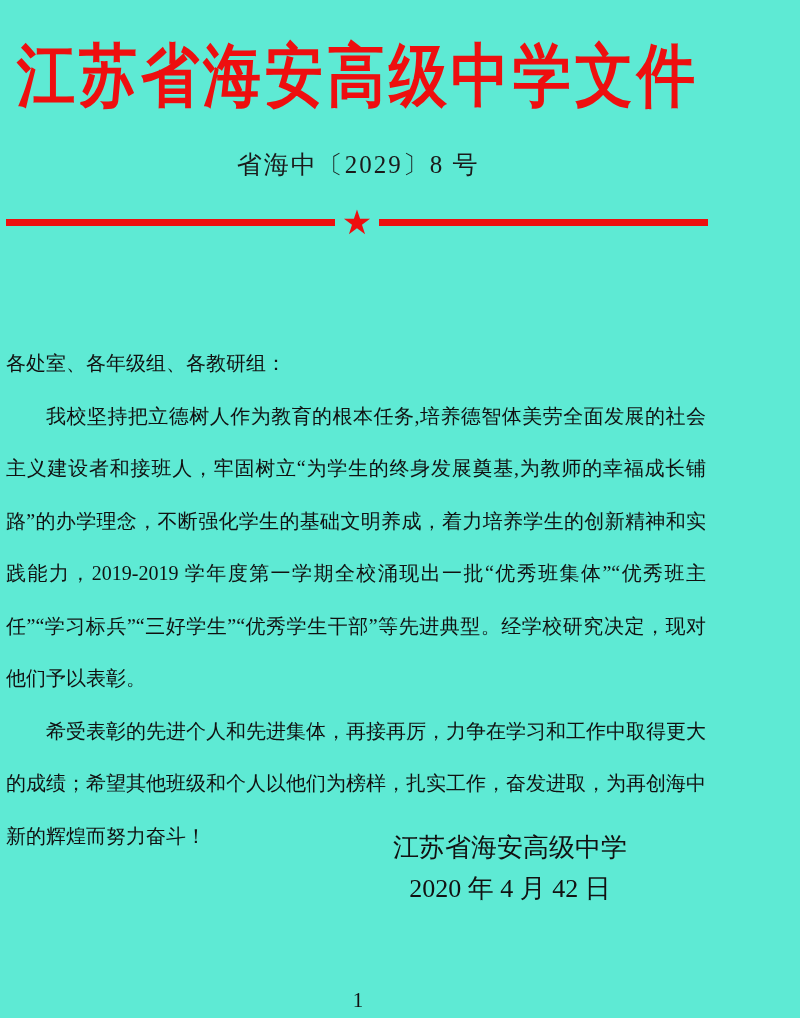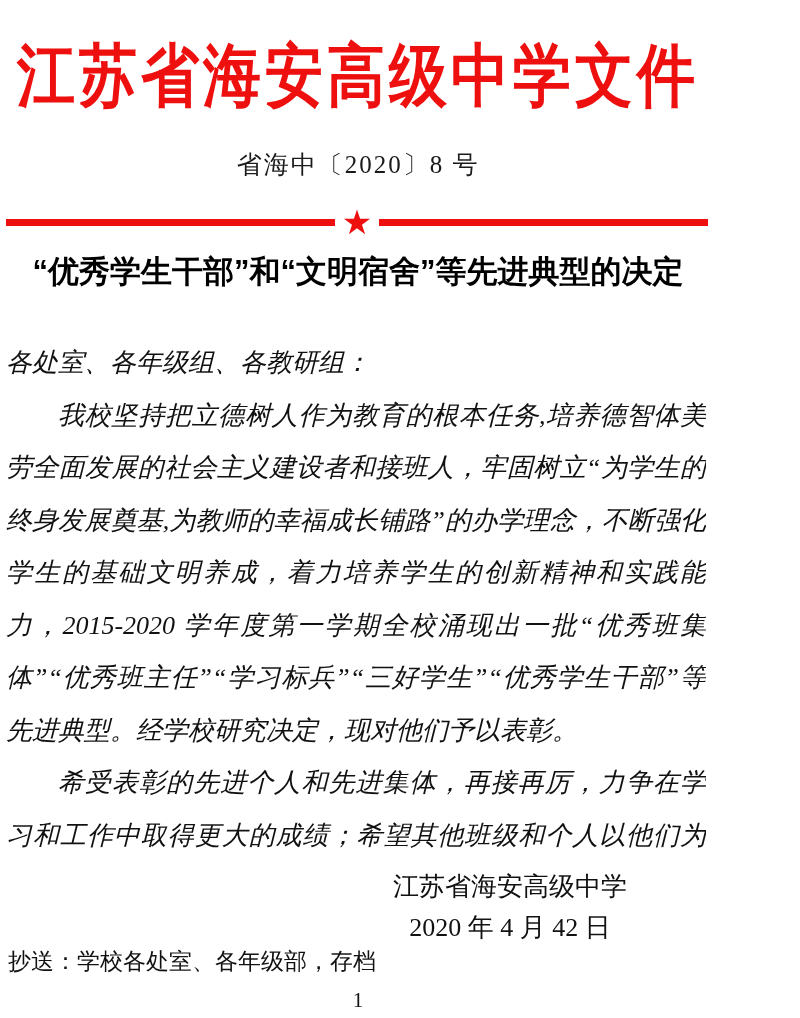--- a/index.html
+++ b/index.html
@@ -2,21 +2,21 @@
 <html><head>
 <meta charset="utf-8">
 <style>
   * { margin: 0; padding: 0; box-sizing: border-box; }
   html, body { background: #888; }
   .page {
     position: relative;
     width: 800px;
     height: 1018px;
     margin: 0 auto;
-    background: #ffffff;
+    background: #5eead4;
     overflow: hidden;
     font-family: "Liberation Serif", serif;
     color: #1a1a1a;
   }
 
   
   .header-title {
     position: absolute;
     top: 26px;
     left: 5px;
@@ -84,32 +84,31 @@
   }
 
   
   .body-text {
     position: absolute;
     top: 337px;
     left: 6px;
     width: 700px;
     height: 528px;
     overflow: hidden;
-    font-size: 26px;
+    font-size: 20px;
     line-height: 52.5px;
     text-align: justify;
     color: #111;
-    font-style: italic;
   }
   .body-text p.indent { text-indent: 2em; }
 
   
   .signature-block {
     position: absolute;
-    top: 866px;
+    top: 827px;
     left: 350px;
     width: 320px;
     text-align: center;
     font-size: 26px;
     line-height: 41px;
     color: #111;
   }
 
   
   .cc-line {
@@ -133,41 +132,39 @@
     color: #111;
   }
 </style>
 </head>
 <body>
 
 <div class="page">
 
   <div class="header-title">江苏省海安高级中学文件</div>
 
-  <div class="doc-number">省海中〔2020〕8 号</div>
+  <div class="doc-number">省海中〔2029〕8 号</div>
 
   <div class="divider">
     <div class="bar"></div>
     <div class="star">★</div>
     <div class="bar"></div>
   </div>
 
   <div class="doc-title">
-    <div>“优秀学生干部”和“文明宿舍”等先进典型的决定</div>
   </div>
 
   <div class="body-text">
     <p>各处室、各年级组、各教研组：</p>
-    <p class="indent">我校坚持把立德树人作为教育的根本任务,培养德智体美劳全面发展的社会主义建设者和接班人，牢固树立“为学生的终身发展奠基,为教师的幸福成长铺路”的办学理念，不断强化学生的基础文明养成，着力培养学生的创新精神和实践能力，2015-2020 学年度第一学期全校涌现出一批“优秀班集体”“优秀班主任”“学习标兵”“三好学生”“优秀学生干部”等先进典型。经学校研究决定，现对他们予以表彰。</p>
+    <p class="indent">我校坚持把立德树人作为教育的根本任务,培养德智体美劳全面发展的社会主义建设者和接班人，牢固树立“为学生的终身发展奠基,为教师的幸福成长铺路”的办学理念，不断强化学生的基础文明养成，着力培养学生的创新精神和实践能力，2019-2019 学年度第一学期全校涌现出一批“优秀班集体”“优秀班主任”“学习标兵”“三好学生”“优秀学生干部”等先进典型。经学校研究决定，现对他们予以表彰。</p>
     <p class="indent">希受表彰的先进个人和先进集体，再接再厉，力争在学习和工作中取得更大的成绩；希望其他班级和个人以他们为榜样，扎实工作，奋发进取，为再创海中新的辉煌而努力奋斗！</p>
 
   </div>
 
   <div class="signature-block">
     <div>江苏省海安高级中学</div>
     <div>2020 年 4 月 42 日</div>
   </div>
 
-  <div class="cc-line">抄送：学校各处室、各年级部，存档</div>
 
   <div class="page-number">1</div>
 
 </div>
 
 </body></html>

